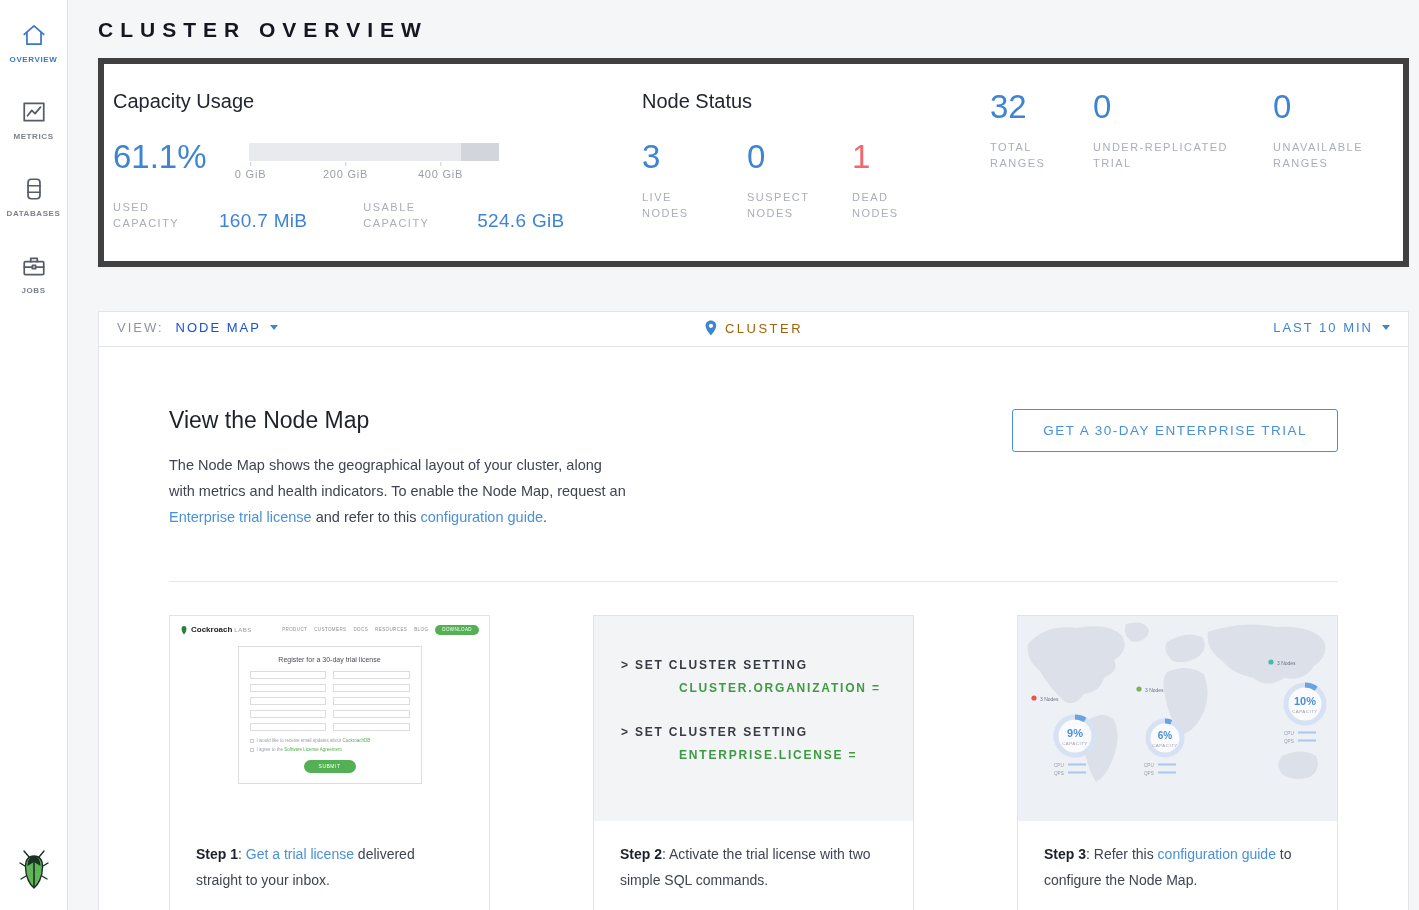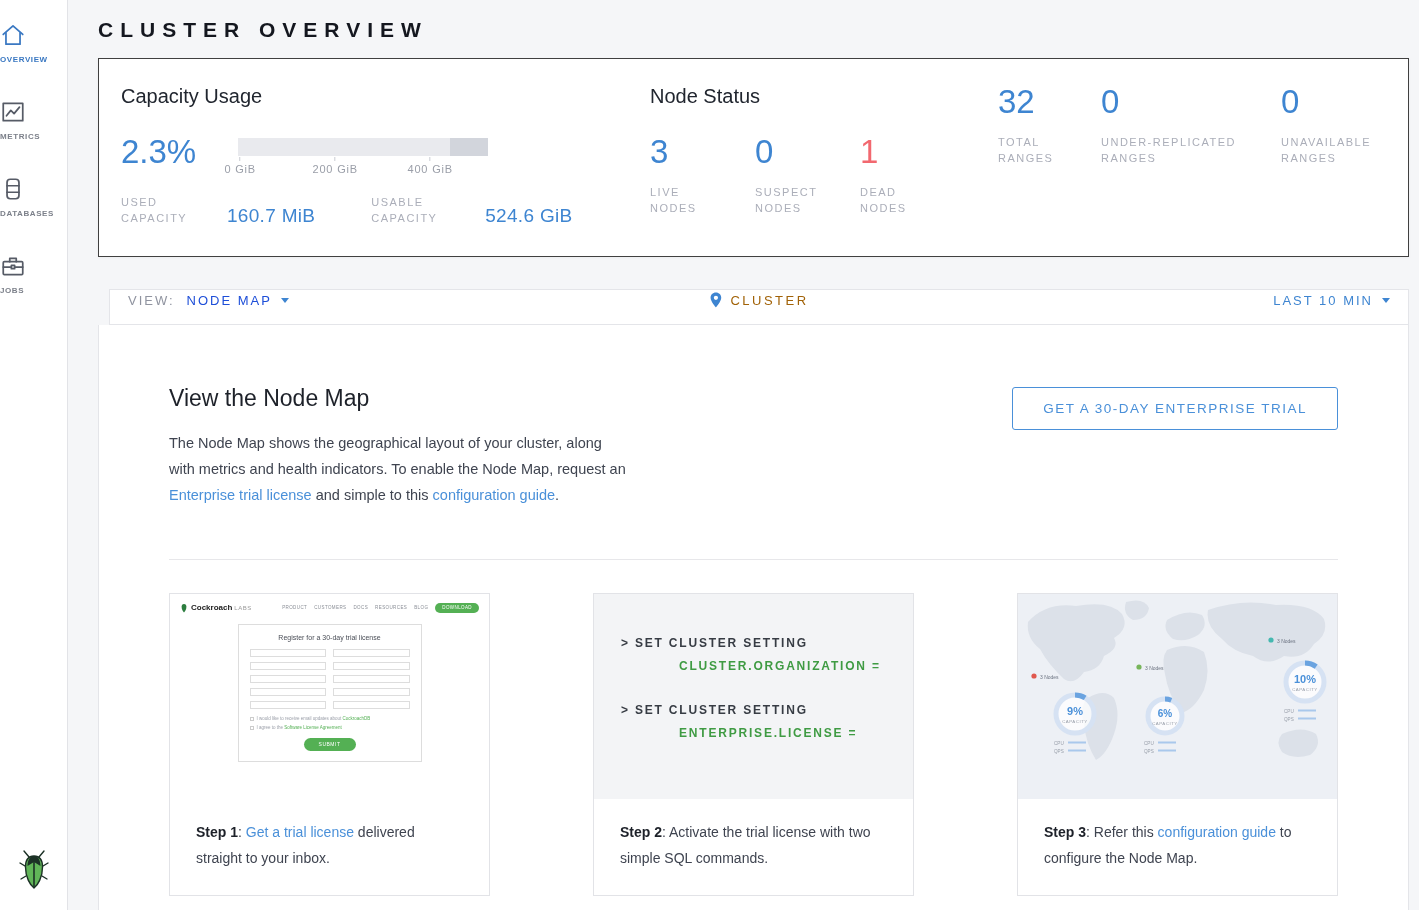--- a/index.html
+++ b/index.html
@@ -13,44 +13,44 @@
   }
 
   
   .sidebar {
     position:fixed; left:0; top:0; bottom:0; width:68px;
     background:#fff; border-right:1px solid #e2e3e7;
     display:flex; flex-direction:column; align-items:center;
     padding-top:12px; z-index:5;
   }
   .side-item {
-    display:flex; flex-direction:column; align-items:flex-start;
+    display:flex; flex-direction:column; align-items:center;
     width:100%; padding:10px 0; margin-bottom:15px; cursor:pointer;
   }
   .side-item .s-icon { width:26px; height:26px; color:#565b66; }
   .side-item .s-label {
     margin-top:7px; font-size:8px; font-weight:700; letter-spacing:0.6px;
     color:#7c808a;
   }
   .side-item.active .s-icon { color:#3a78c2; }
   .side-item.active .s-label { color:#3a78c2; }
   .side-logo { margin-top:auto; margin-bottom:18px; width:34px; height:44px; }
 
   
   .main { margin-left:68px; padding:14px 10px 0 30px; }
   .page-title {
     font-size:21px; font-weight:700; letter-spacing:7px; color:#14171f;
     margin:4px 0 16px 0;
   }
 
   
   .summary-card {
-    background:#fff; border:1px solid #404040;
+    background:#fff; border:6px solid #404040;
     box-shadow:0 1px 3px rgba(0,0,0,0.04);
-    display:flex; padding:26px 0 30px 22px; margin-bottom:32px;
+    display:flex; padding:26px 0 30px 22px; margin-bottom:44px;justify-content:flex-end;
   }
   .sec-title { font-size:20px; font-weight:500; color:#21262f; margin:0 0 27px 0; }
   .sum-sec-capacity { flex:0 0 529px; }
   .sum-sec-nodes { flex:0 0 348px; }
   .sum-sec-repl { flex:1; }
 
   .cap-row { display:flex; align-items:flex-start; }
   .big-num { font-size:33px; font-weight:400; color:#3e85d1; line-height:1; }
   .big-num.red { color:#f2686f; }
   .bar-wrap { margin-left:42px; padding-top:3px; position:relative; }
@@ -77,22 +77,22 @@
   .stat .big-num { margin-bottom:16px; }
   .stat .stat-label { }
   .nw1 { width:105px; } .nw2 { width:105px; } .nw3 { width:105px; }
   .rw1 { width:103px; } .rw2 { width:180px; } .rw3 { width:130px; }
   .lbl-w55 { width:58px; } .lbl-w70 { width:70px; } .lbl-w60 { width:62px; }
   .lbl-w150 { width:152px; } .lbl-w100 { width:100px; }
 
   
   .toolbar {
     background:#fff; border:1px solid #e4e5e9; height:36px;
-    display:flex; align-items:flex-end; padding:16px 18px;
-    position:relative; font-size:13px;margin-left:11px;
+    display:flex; align-items:flex-start; padding:8px 18px;
+    position:relative; font-size:13px;
   }
   .tb-left { display:flex; align-items:center; cursor:pointer; }
   .tb-view-label { color:#9094a0; letter-spacing:2px; }
   .tb-view-value { color:#1d4ed8; letter-spacing:2px; margin-left:12px; }
   .tb-center {
     position:absolute; left:50%; transform:translateX(-50%);
     display:flex; align-items:center;
   }
   .tb-center .pin { width:13px; height:16px; margin-right:8px; }
   .tb-cluster { color:#a16207; letter-spacing:2.5px; }
@@ -238,21 +238,21 @@
 
 <div class="main">
 
   <h1 class="page-title">CLUSTER OVERVIEW</h1>
 
   <section class="summary-card">
 
     <div class="sum-sec-capacity">
       <h2 class="sec-title">Capacity Usage</h2>
       <div class="cap-row">
-        <div class="big-num">2.3%</div>
+        <div class="big-num">61.1%</div>
         <div class="bar-wrap">
           <div class="cap-bar">
               <div class="cap-bar-dark"></div>
             </div>
           <div class="cap-ticks">
             <div class="tick t0">
                 <div class="tick-line"></div>
                 <div class="tick-label">0 GiB</div>
               </div>
             <div class="tick t1">
@@ -293,21 +293,21 @@
     </div>
 
     <div class="sum-sec-repl">
       <div class="stats-row">
         <div class="stat rw1">
           <div class="big-num">32</div>
           <div class="stat-label lbl-w60">TOTAL RANGES</div>
         </div>
         <div class="stat rw2">
           <div class="big-num">0</div>
-          <div class="stat-label lbl-w150">UNDER-REPLICATED RANGES</div>
+          <div class="stat-label lbl-w150">UNDER-REPLICATED TRIAL</div>
         </div>
         <div class="stat rw3">
           <div class="big-num">0</div>
           <div class="stat-label lbl-w100">UNAVAILABLE RANGES</div>
         </div>
       </div>
     </div>
   </section>
 
   <div class="toolbar">
@@ -326,21 +326,21 @@
       <span class="tb-time">LAST 10 MIN</span>
       <span class="caret"></span>
     </div>
   </div>
 
   <section class="map-card">
 
     <div class="map-head">
       <div>
         <h2 class="map-title">View the Node Map</h2>
-        <p class="map-para"><span>The Node Map shows the geographical layout of your cluster, along with metrics and health indicators. To enable the Node Map, request an </span><a class="link">Enterprise trial license</a><span> and simple to this </span><a class="link">configuration guide</a><span>.</span></p>
+        <p class="map-para"><span>The Node Map shows the geographical layout of your cluster, along with metrics and health indicators. To enable the Node Map, request an </span><a class="link">Enterprise trial license</a><span> and refer to this </span><a class="link">configuration guide</a><span>.</span></p>
       </div>
       <button class="cta-btn">GET A 30-DAY ENTERPRISE TRIAL</button>
     </div>
 
     <hr class="divider">
 
     <div class="steps">
 
       <div class="step-card">
         <div class="step-img">

